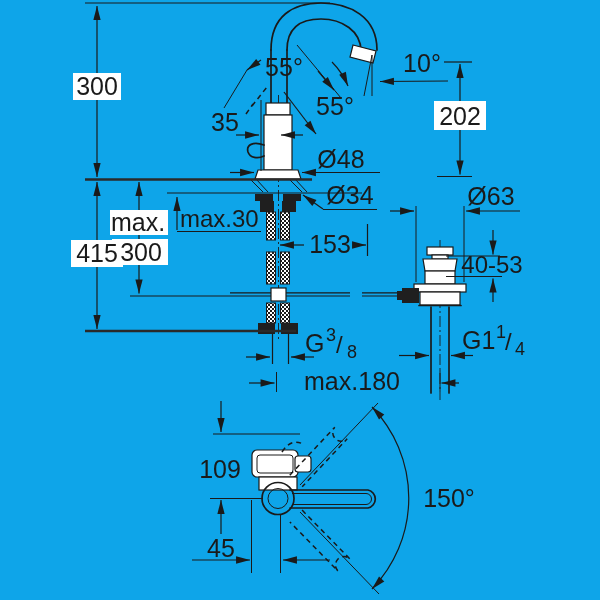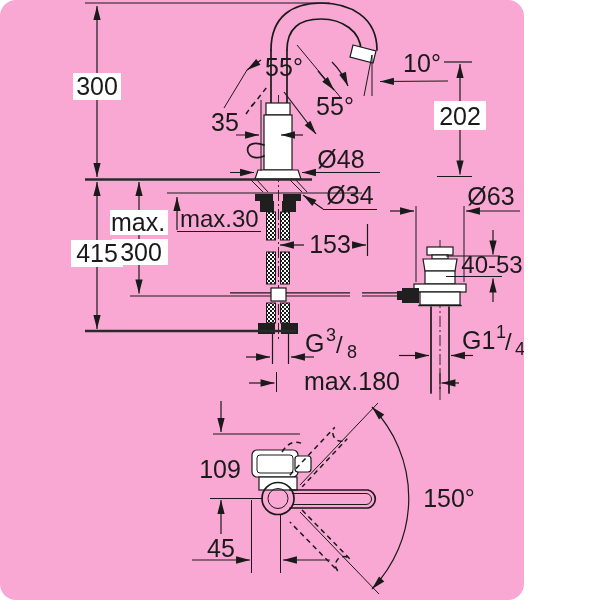--- a/index.html
+++ b/index.html
@@ -1,17 +1,17 @@
 <!DOCTYPE html>
 <html><head>
 <meta charset="utf-8">
 <style>
   html,body{margin:0;padding:0;background:#ffffff;}
-  .stage{position:relative;width:524px;height:600px;background:#f9a8d4;overflow:hidden;
-         font-family:"Liberation Sans", sans-serif;border-radius:16px;}
+  .stage{position:relative;width:600px;height:600px;background:#0ea5e9;overflow:hidden;
+         font-family:"Liberation Sans", sans-serif;}
   svg text{font-family:"Liberation Sans", sans-serif;fill:#1a1a1a;}
   .obj{stroke:#1a1a1a;stroke-width:1.7;fill:none;stroke-linecap:round;}
   .objfill{stroke:#1a1a1a;stroke-width:1.2;fill:#ffffff;}
   .dark{fill:#1f1f1f;stroke:none;}
   .dim{stroke:#1a1a1a;stroke-width:1.2;fill:none;}
   .thin{stroke:#1a1a1a;stroke-width:1;fill:none;}
   .heavy{stroke:#2a2a2a;stroke-width:2.4;fill:none;}
   .cl{stroke:#1a1a1a;stroke-width:0.9;fill:none;stroke-dasharray:11 3 2 3;}
   .dash{stroke:#1a1a1a;stroke-width:1.5;fill:none;stroke-dasharray:5 4;}
   .hatch{stroke:#1a1a1a;stroke-width:1;fill:none;}

